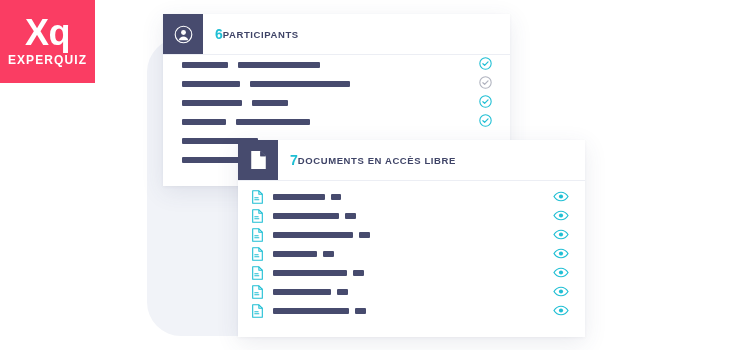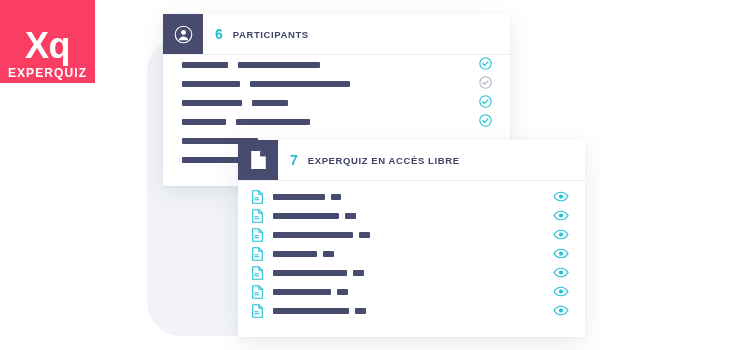--- a/index.html
+++ b/index.html
@@ -25,21 +25,21 @@
   .brand-logo {
     position: absolute;
     left: 0px;
     top: 0px;
     width: 95px;
     height: 83px;
     background: #fa3d63;
     display: flex;
     flex-direction: column;
     align-items: center;
-    justify-content: flex-end;
+    justify-content: center;
     box-sizing: border-box;
     padding-bottom: 4px;
   }
   .brand-mark {
     color: #ffffff;
     font-size: 36px;
     font-weight: bold;
     line-height: 38px;
     letter-spacing: -0.5px;
     font-family: "Liberation Sans", sans-serif;
@@ -99,21 +99,21 @@
     justify-content: center;
   }
   .card-count {
     margin-left: 52px;
     color: #1fbfd4;
     font-size: 14px;
     font-weight: bold;
     font-family: "Liberation Sans", sans-serif;
   }
   .card-title {
-    margin-left: 10px;
+    margin-left: 0;
     color: #3f4467;
     font-size: 9.5px;
     font-weight: bold;
     letter-spacing: 0.6px;
     font-family: "Liberation Sans", sans-serif;
   }
 
   
   #participants-card {
     left: 163px;
@@ -242,21 +242,21 @@
   <div class="card" id="documents-card">
     <div class="card-header">
       <div class="card-icon-box">
         <svg width="17" height="20" viewBox="0 0 18 22" aria-hidden="true">
           <path d="M1 1h10l6 6v14H1z" fill="#ffffff"></path>
           <path d="M11 1v6h6" fill="#474b6e"></path>
           <path d="M11 1l6 6h-6z" fill="#474b6e"></path>
         </svg>
       </div>
       <div class="card-count">7</div>
-      <div class="card-title">EXPERQUIZ EN ACCÈS LIBRE</div>
+      <div class="card-title">DOCUMENTS EN ACCÈS LIBRE</div>
     </div>
     <div class="documents-body" id="documents-body">
         <div class="d-row">
           <span class="d-icon">
             <svg width="11" height="14" viewBox="0 0 16 20" aria-hidden="true">
               <path d="M1 1h9l5 5v13H1z" fill="none" stroke="#1fbfd4" stroke-width="1.6" stroke-linejoin="round"></path>
               <path d="M10 1v5h5" fill="none" stroke="#1fbfd4" stroke-width="1.6" stroke-linejoin="round"></path>
               <path d="M4 11h5M4 14h6" stroke="#1fbfd4" stroke-width="1.5" stroke-linecap="round"></path>
             </svg>
           </span>

